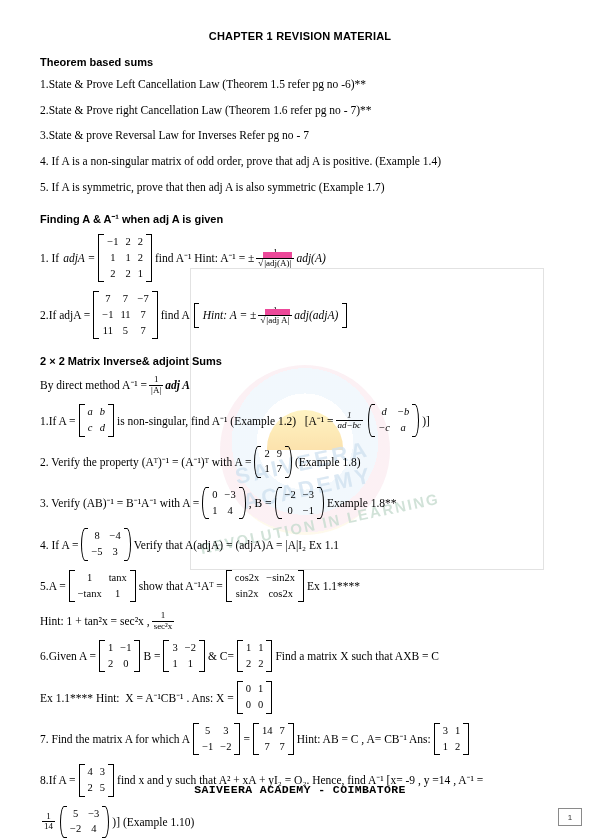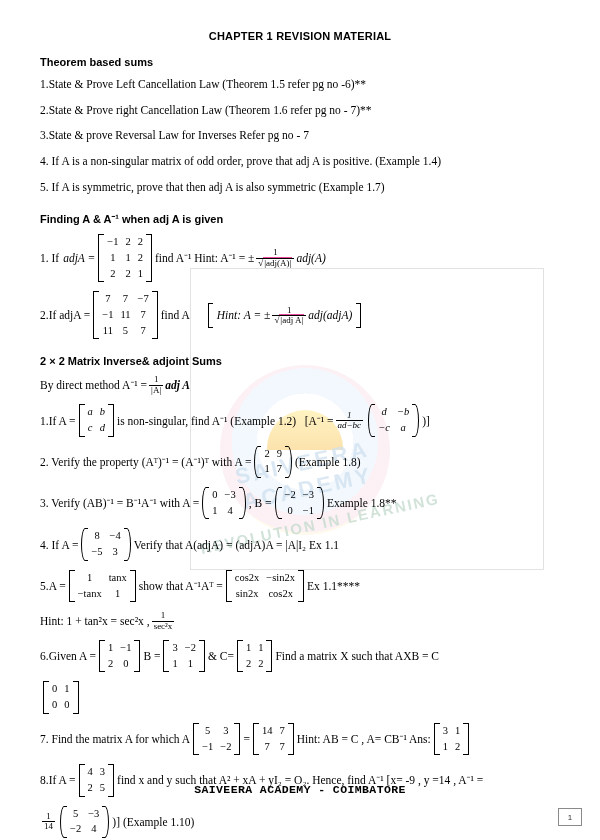--- a/index.html
+++ b/index.html
@@ -159,21 +159,21 @@
     flex-direction: column;
     align-items: center;
     vertical-align: middle;
     font-size: 9px;
     line-height: 1.05;
     margin: 0 2px;
   }
   .frac .num { padding: 0 2px; }
   .frac .den { padding: 0 2px; border-top: 1px solid #000; }
   .sqrt {
-    border-top: 1px solid #ec4899;
+    border-top: 6px solid #ec4899;
     padding: 0 1px 0 1px;
   }
   .bigbrk {
     display: inline-flex;
     align-items: center;
   }
   .bigbrk .bl, .bigbrk .br {
     width: 4px;
     align-self: stretch;
     border-top: 1px solid #000;
@@ -285,21 +285,21 @@
           <span>−1</span>
           <span>11</span>
           <span>7</span>
           <span>11</span>
           <span>5</span>
           <span>7</span>
         </span>
         <span class="brk r"></span>
       </span>
       <span>find A</span>
-      <span class="bigbrk" style="margin-left:18px">
+      <span class="bigbrk" style="margin-left:4px">
         <span class="bl"></span>
         <span class="inner">
           <span class="it">Hint: A = ±</span>
           <span class="frac">
             <span class="num">1</span>
             <span class="den">√<span class="sqrt">|adj A|</span></span>
           </span>
           <span class="it">adj(adjA)</span>
         </span>
         <span class="br"></span>
@@ -468,20 +468,21 @@
           <span>1</span>
           <span>2</span>
           <span>2</span>
         </span>
         <span class="brk r"></span>
       </span>
       <span>Find a matrix X such that AXB = C</span>
     </div>
 
     <div class="mrow">
+      <span>Ex 1.1**** Hint:  X = A⁻¹CB⁻¹ . Ans: X =</span>
       <span class="matrix">
         <span class="brk"></span>
         <span class="mbody c2">
           <span>0</span>
           <span>1</span>
           <span>0</span>
           <span>0</span>
         </span>
         <span class="brk r"></span>
       </span>

